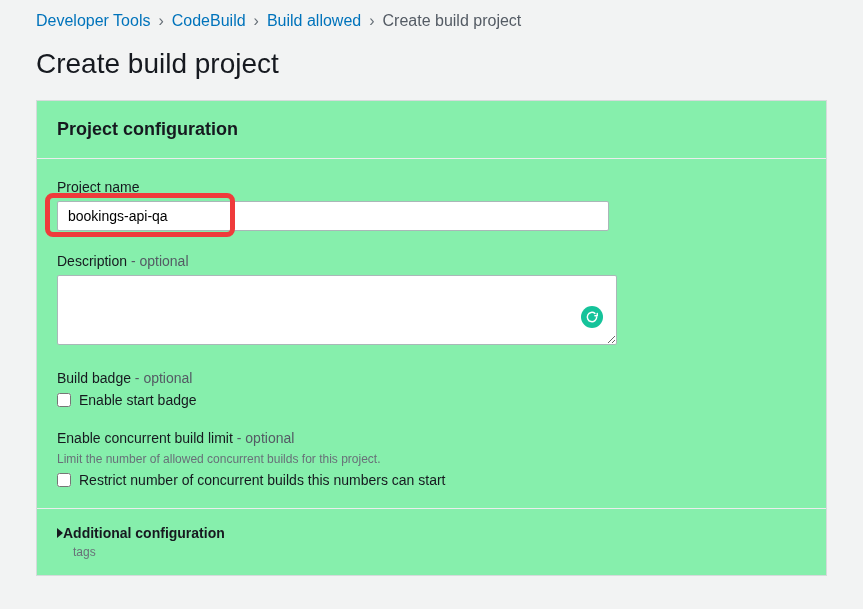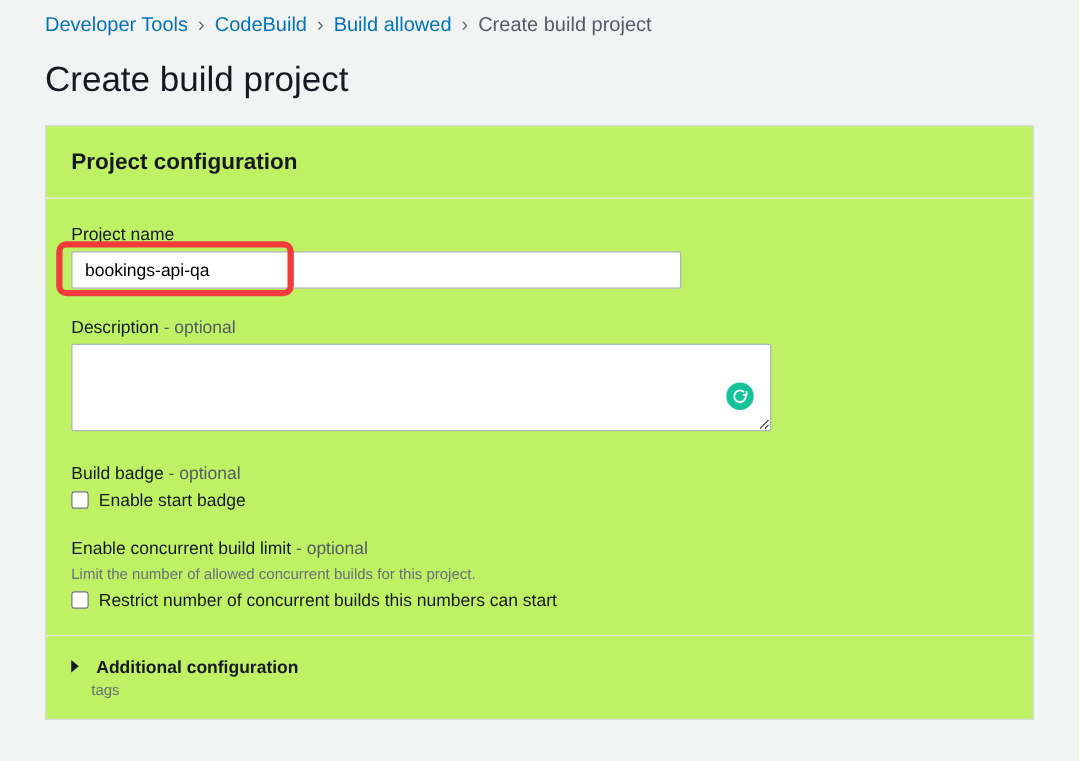--- a/index.html
+++ b/index.html
@@ -9,29 +9,29 @@
       color: #16191f;
       font-size: 14px;
       padding: 12px 0 30px 0;
     }
     .container { padding: 0 36px; }
     .breadcrumb { display: flex; align-items: center; gap: 8px; margin-bottom: 18px; font-size: 16px; }
     .breadcrumb a { color: #0073bb; text-decoration: none; cursor: pointer; }
     .breadcrumb .sep { color: #687078; }
     .breadcrumb .current { color: #545b64; }
     h1 { font-size: 28px; font-weight: 400; margin-bottom: 20px; color: #16191f; }
-    .panel { background: #bef264; border: 1px solid #d5dbdb; }
+    .panel { background: #86efac; border: 1px solid #d5dbdb; }
     .panel-header { padding: 18px 20px; border-bottom: 1px solid #eaeded; }
     .panel-header h2 { font-size: 18px; font-weight: 700; }
     .panel-body { padding: 20px; }
     .field { margin-bottom: 22px; }
     .field-label { display: block; font-size: 14px; margin-bottom: 6px; }
     .field-label .optional { color: #545b64; }
     .input-text {
-      width: 488px;
+      width: 552px;
       max-width: 100%;
       padding: 6px 10px;
       border: 1px solid #aab7b8;
       border-radius: 2px;
       font-size: 14px;
       font-family: inherit;
     }
     .highlight-wrap {
       display: inline-block;
       position: relative;
@@ -70,21 +70,21 @@
     .checkbox-row { display: flex; align-items: center; gap: 8px; margin-top: 6px; }
     .checkbox-row input[type="checkbox"] {
       width: 14px; height: 14px; cursor: pointer;
       border: 1px solid #aab7b8;
     }
     .checkbox-row label { font-size: 14px; cursor: pointer; }
     .additional {
       border-top: 1px solid #eaeded;
       padding: 16px 20px;
     }
-    .additional-row { display: flex; align-items: center; gap: 14px; cursor: pointer; }
+    .additional-row { display: flex; align-items: center; gap: 0; cursor: pointer; }
     .additional-row .triangle {
       width: 0; height: 0;
       border-top: 5px solid transparent;
       border-bottom: 5px solid transparent;
       border-left: 6px solid #16191f;
     }
     .additional-row .title { font-weight: 700; font-size: 14px; }
     .additional .sub { margin-left: 16px; margin-top: 4px; font-size: 12px; color: #687078; }
   </style>
 </head>

